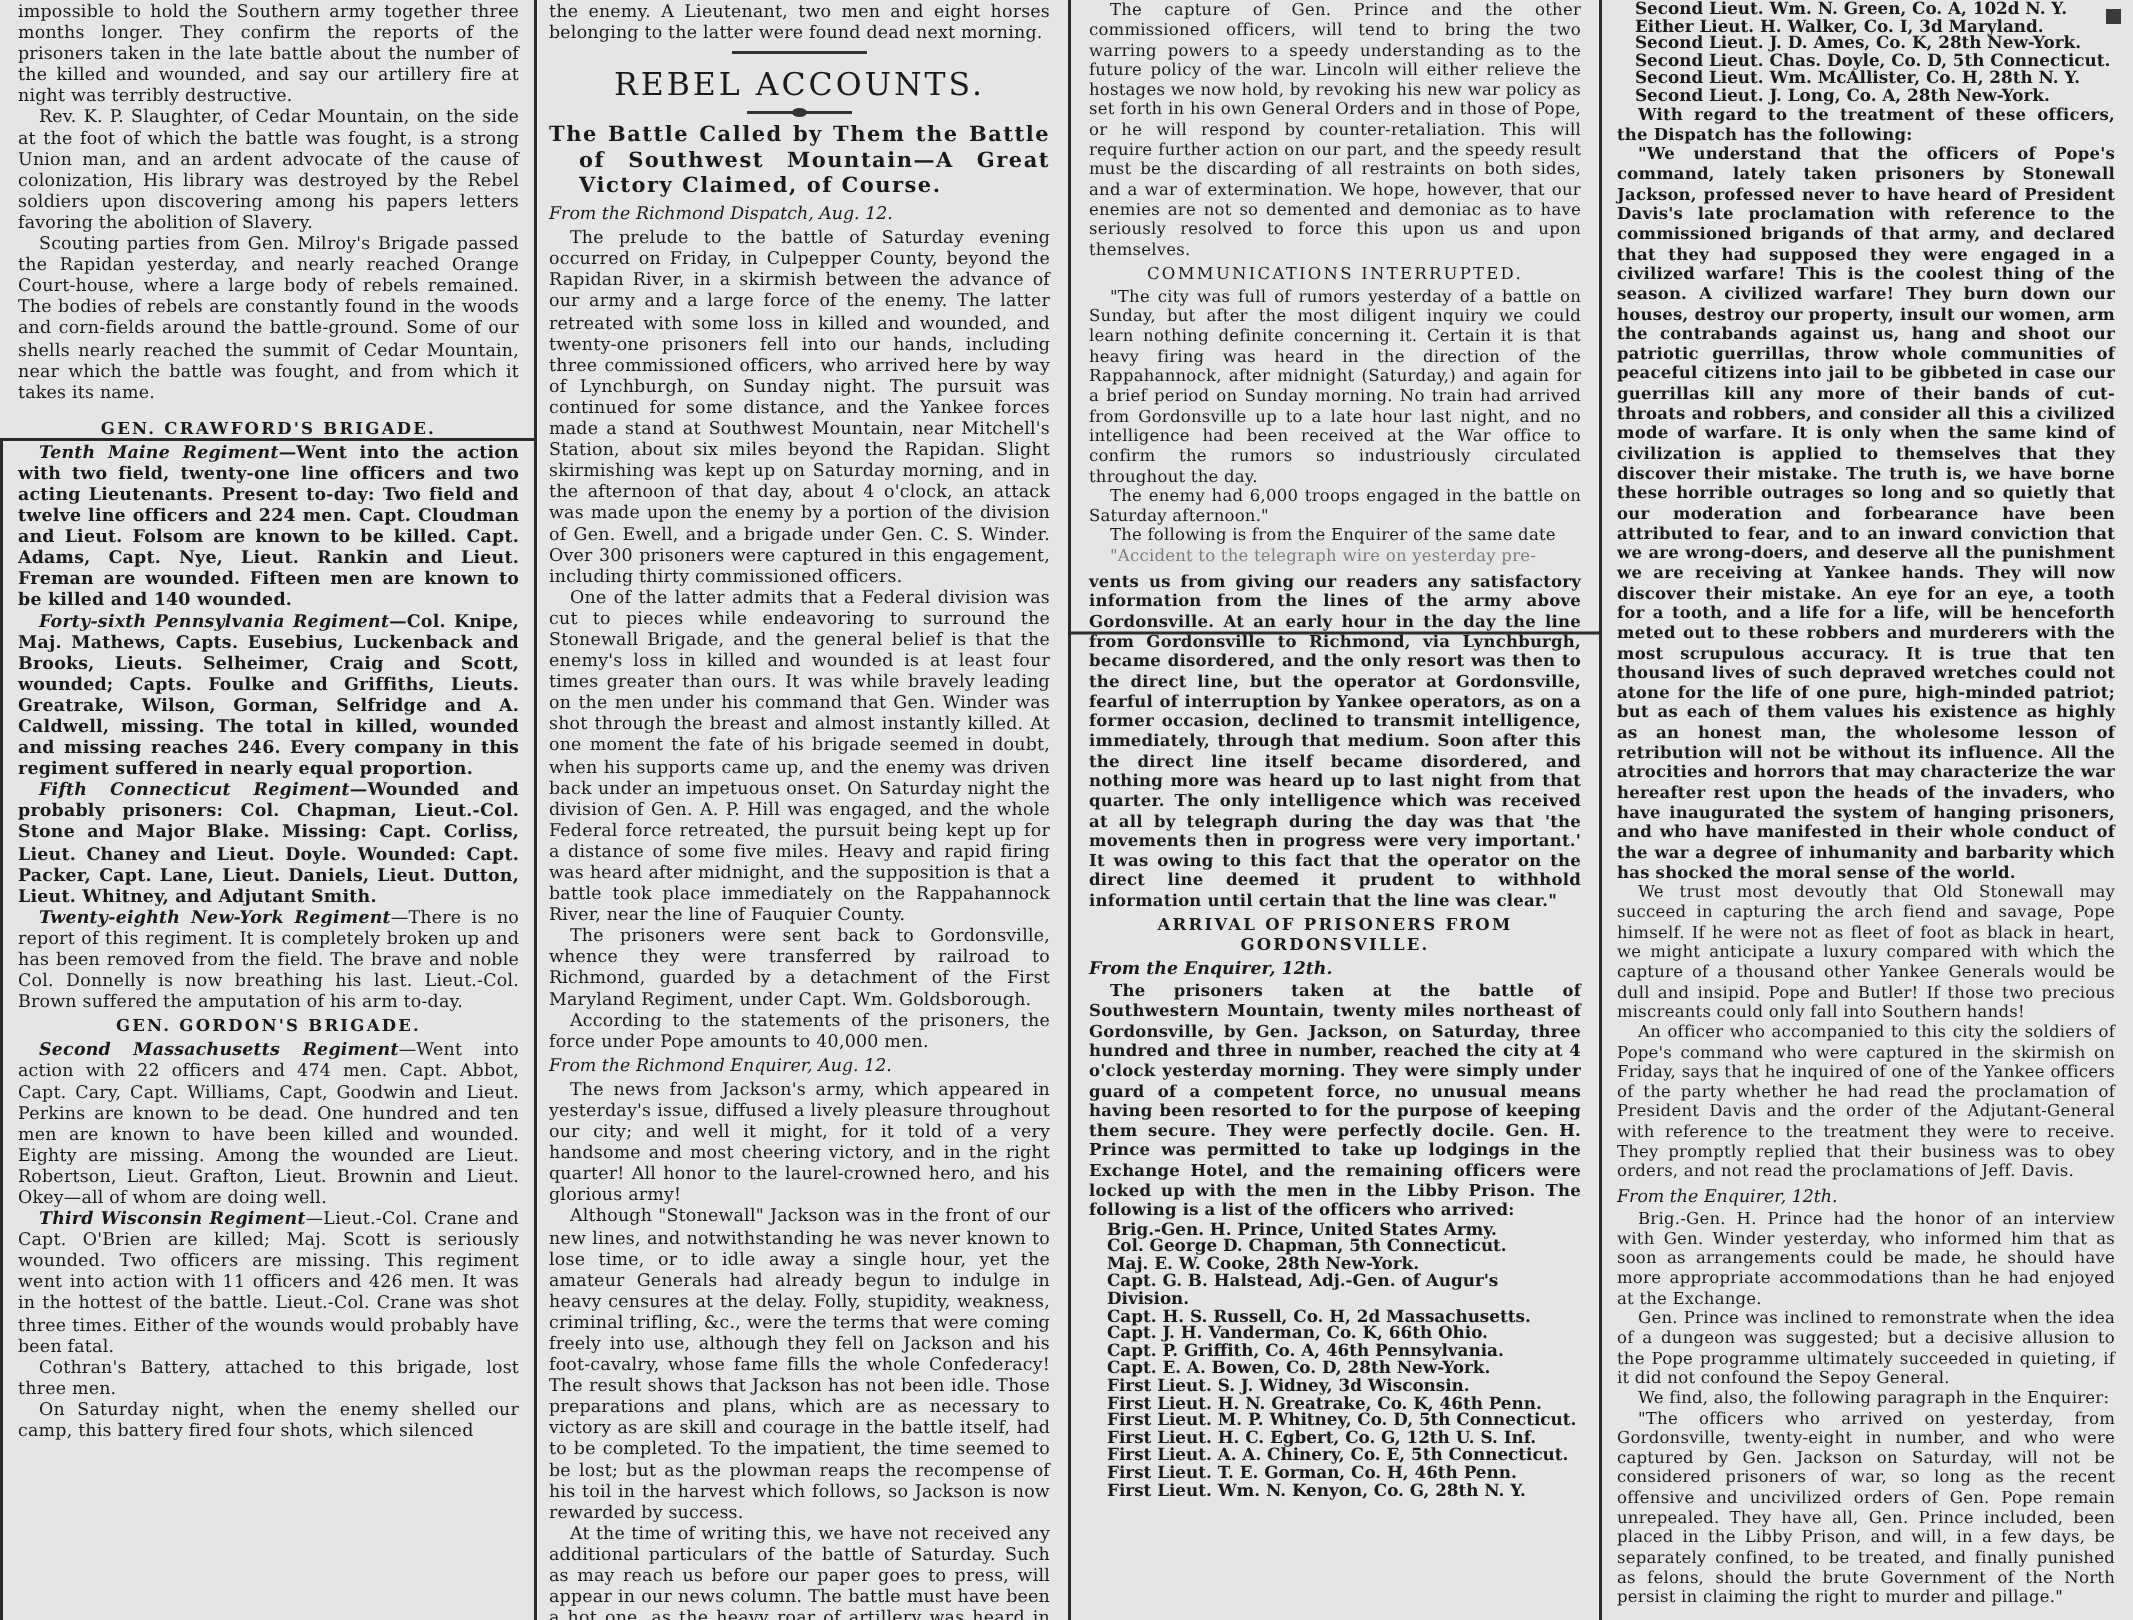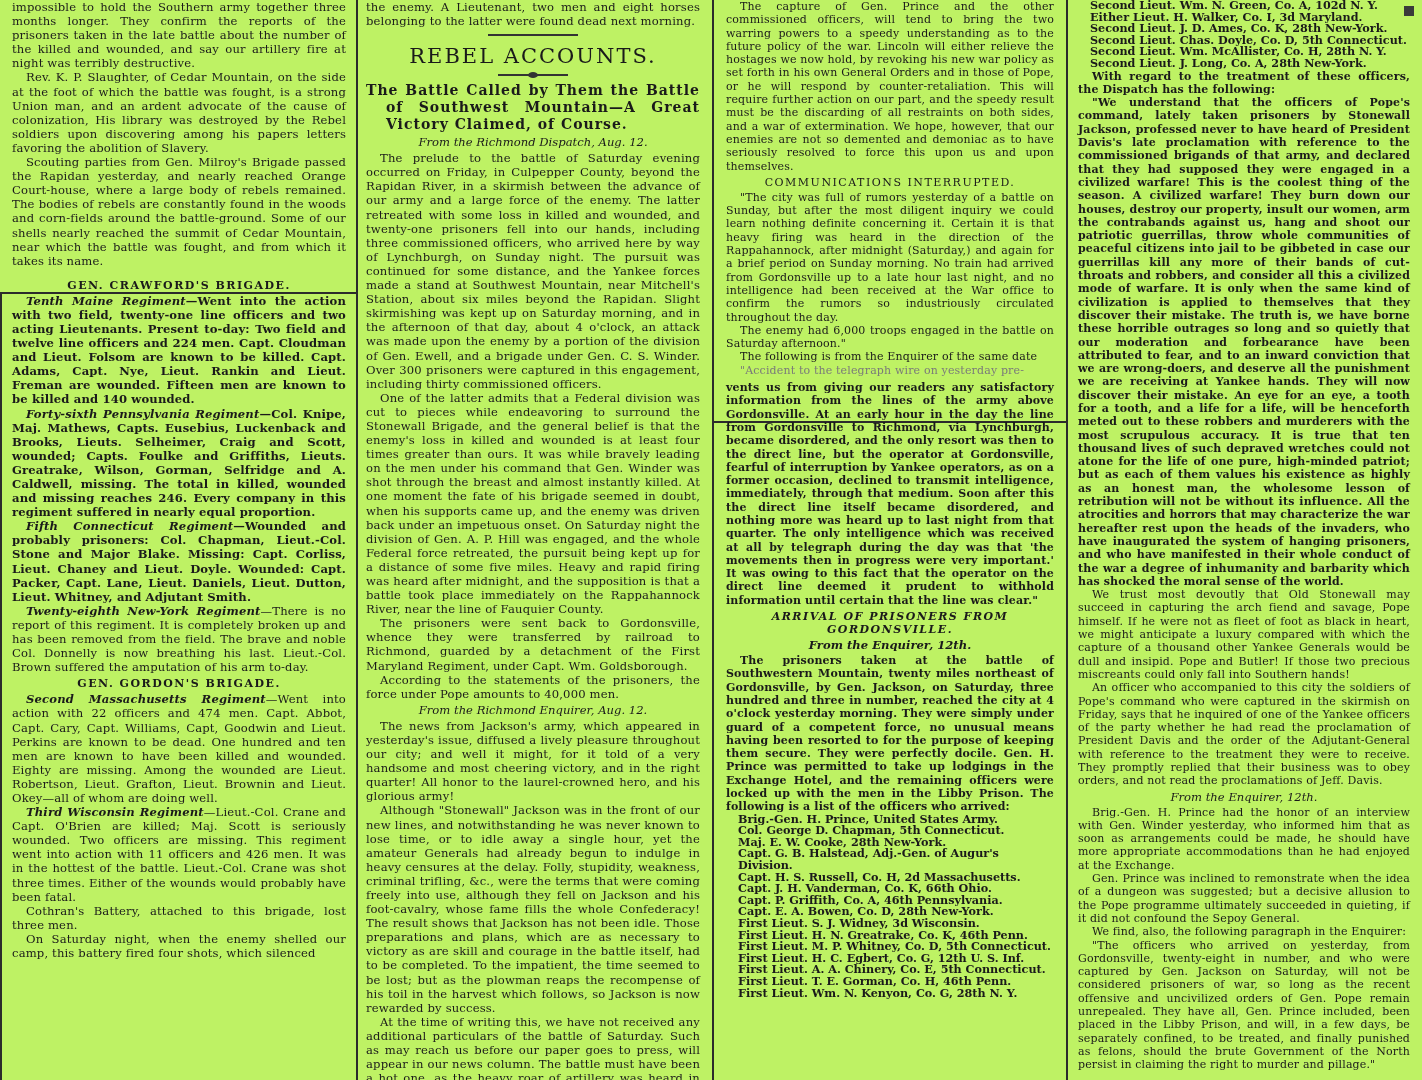--- a/index.html
+++ b/index.html
@@ -1,33 +1,33 @@
 <!DOCTYPE html>
 <html><head>
 <meta charset="utf-8">
 <style>
   * { box-sizing: border-box; margin: 0; padding: 0; }
   html, body { width: 1422px; height: 1080px; overflow: hidden; background: #ffffff; }
   body { font-family: "DejaVu Serif", "Liberation Serif", serif; color: #1a1a1a; }
-  .page { position: relative; width: 1422px; height: 1080px; background: #bef264; }
+  .page { position: relative; width: 1422px; height: 1080px; background: #e5e5e5; }
   .col { position: absolute; top: 0; height: 1080px; overflow: hidden; padding: 0 6px; }
   .col1 { left: 6px; width: 346px; }
   .col2 { left: 360px; width: 346px; }
   .col3 { left: 720px; width: 340px; }
   .col4 { left: 1072px; width: 344px; }
   .rule { position: absolute; top: 0; width: 2px; height: 1080px; background: #2b2b2b; }
   .r1 { left: 356px; } .r2 { left: 712px; } .r3 { left: 1066px; }
   .boxline { position: absolute; background: #2b2b2b; }
   p { font-size: 11.6px; line-height: 14.1px; text-align: justify; text-indent: 14px; letter-spacing: 0.15px; }
   .col3 p, .col4 p { font-size: 11px; line-height: 13.3px; }
   .bold p, p.bold { font-weight: bold; }
   .head { text-align: center; font-weight: bold; font-size: 11px; letter-spacing: 1.5px; margin: 3px 0 2px; }
   .big-head { text-align: center; font-weight: normal; font-size: 21px; letter-spacing: 2px; margin: 8px 0 4px; }
   .deck { font-weight: bold; font-size: 14px; line-height: 17px; text-indent: -20px; padding-left: 20px; letter-spacing: 1px; text-align: justify; }
-  .dateline { text-align: center; font-style: italic; font-size: 11.6px; margin: 2px 0; }
+  .dateline { font-style: italic; font-size: 11.6px; margin: 2px 0; }
   .divider { width: 90px; height: 2px; background: #333; margin: 6px auto; }
   .divider-dot { width: 70px; height: 2px; background: #333; margin: 6px auto; position: relative; }
   .divider-dot::after { content: ""; position: absolute; left: 30px; top: -2px; width: 10px; height: 6px; background: #333; border-radius: 50%; }
   .reg { font-style: italic; font-weight: bold; }
   .faded { color: #7a7a7a; font-weight: normal; font-size: 11px; }
   .list { list-style: none; font-weight: bold; font-size: 11.2px; line-height: 11.6px; padding-left: 12px; }
   .list li { text-indent: 0; }
   .list li.wrap { text-indent: -12px; padding-left: 12px; }
   .marker { position: absolute; right: 2px; top: 6px; width: 10px; height: 10px; background: #3a3a3a; }
 </style>
@@ -82,21 +82,21 @@
 
   <div class="col col3">
     <p>The capture of Gen. Prince and the other commissioned officers, will tend to bring the two warring powers to a speedy understanding as to the future policy of the war. Lincoln will either relieve the hostages we now hold, by revoking his new war policy as set forth in his own General Orders and in those of Pope, or he will respond by counter-retaliation. This will require further action on our part, and the speedy result must be the discarding of all restraints on both sides, and a war of extermination. We hope, however, that our enemies are not so demented and demoniac as to have seriously resolved to force this upon us and upon themselves.</p>
     <div class="head" style="font-weight:normal;">COMMUNICATIONS INTERRUPTED.</div>
     <p>"The city was full of rumors yesterday of a battle on Sunday, but after the most diligent inquiry we could learn nothing definite concerning it. Certain it is that heavy firing was heard in the direction of the Rappahannock, after midnight (Saturday,) and again for a brief period on Sunday morning. No train had arrived from Gordonsville up to a late hour last night, and no intelligence had been received at the War office to confirm the rumors so industriously circulated throughout the day.</p>
     <p>The enemy had 6,000 troops engaged in the battle on Saturday afternoon."</p>
     <p>The following is from the Enquirer of the same date</p>
     <p class="faded">"Accident to the telegraph wire on yesterday pre-</p>
     <div class="bold" style="margin-top:4px;">
       <p style="text-indent:0;font-weight:bold;">vents us from giving our readers any satisfactory information from the lines of the army above Gordonsville. At an early hour in the day the line from Gordonsville to Richmond, via Lynchburgh, became disordered, and the only resort was then to the direct line, but the operator at Gordonsville, fearful of interruption by Yankee operators, as on a former occasion, declined to transmit intelligence, immediately, through that medium. Soon after this the direct line itself became disordered, and nothing more was heard up to last night from that quarter. The only intelligence which was received at all by telegraph during the day was that 'the movements then in progress were very important.' It was owing to this fact that the operator on the direct line deemed it prudent to withhold information until certain that the line was clear."</p>
-      <div class="head" style="font-style:italic;">ARRIVAL OF PRISONERS FROM GORDONSVILLE.</div>
+      <div class="head" style="">ARRIVAL OF PRISONERS FROM GORDONSVILLE.</div>
       <div class="dateline" style="font-weight:bold;">From the Enquirer, 12th.</div>
       <p style="font-weight:bold;">The prisoners taken at the battle of Southwestern Mountain, twenty miles northeast of Gordonsville, by Gen. Jackson, on Saturday, three hundred and three in number, reached the city at 4 o'clock yesterday morning. They were simply under guard of a competent force, no unusual means having been resorted to for the purpose of keeping them secure. They were perfectly docile. Gen. H. Prince was permitted to take up lodgings in the Exchange Hotel, and the remaining officers were locked up with the men in the Libby Prison. The following is a list of the officers who arrived:</p>
       <ul class="list">
         <li>Brig.-Gen. H. Prince, United States Army.</li>
         <li>Col. George D. Chapman, 5th Connecticut.</li>
         <li>Maj. E. W. Cooke, 28th New-York.</li>
         <li>Capt. G. B. Halstead, Adj.-Gen. of Augur's Division.</li>
         <li>Capt. H. S. Russell, Co. H, 2d Massachusetts.</li>
         <li>Capt. J. H. Vanderman, Co. K, 66th Ohio.</li>
         <li>Capt. P. Griffith, Co. A, 46th Pennsylvania.</li>

